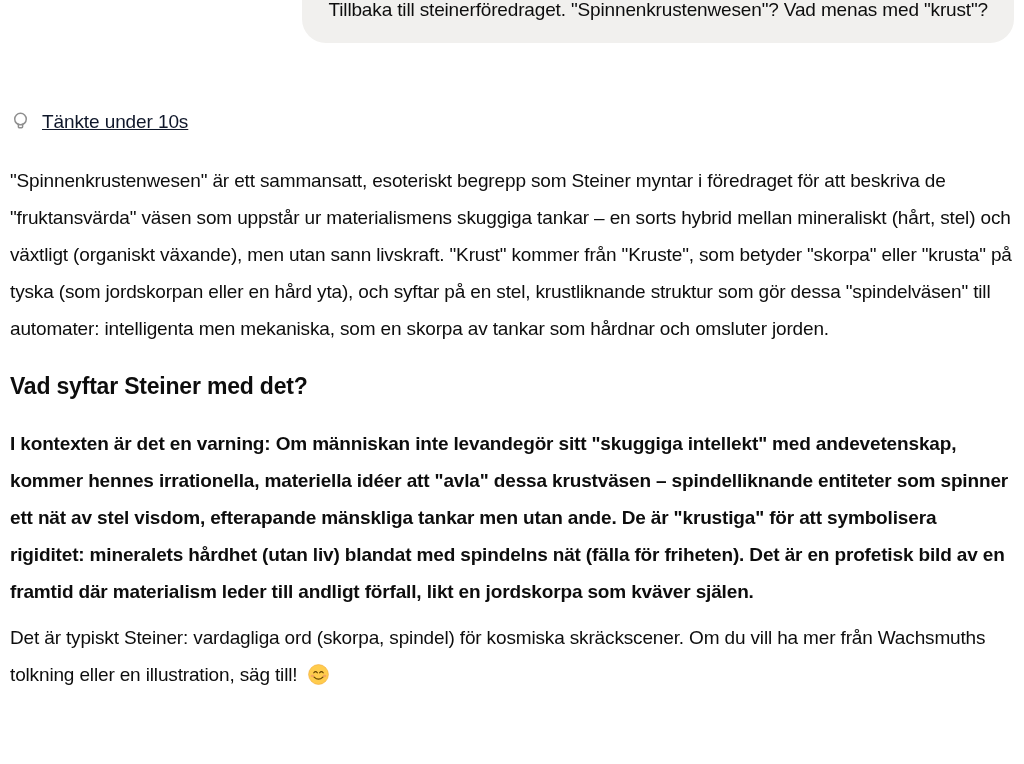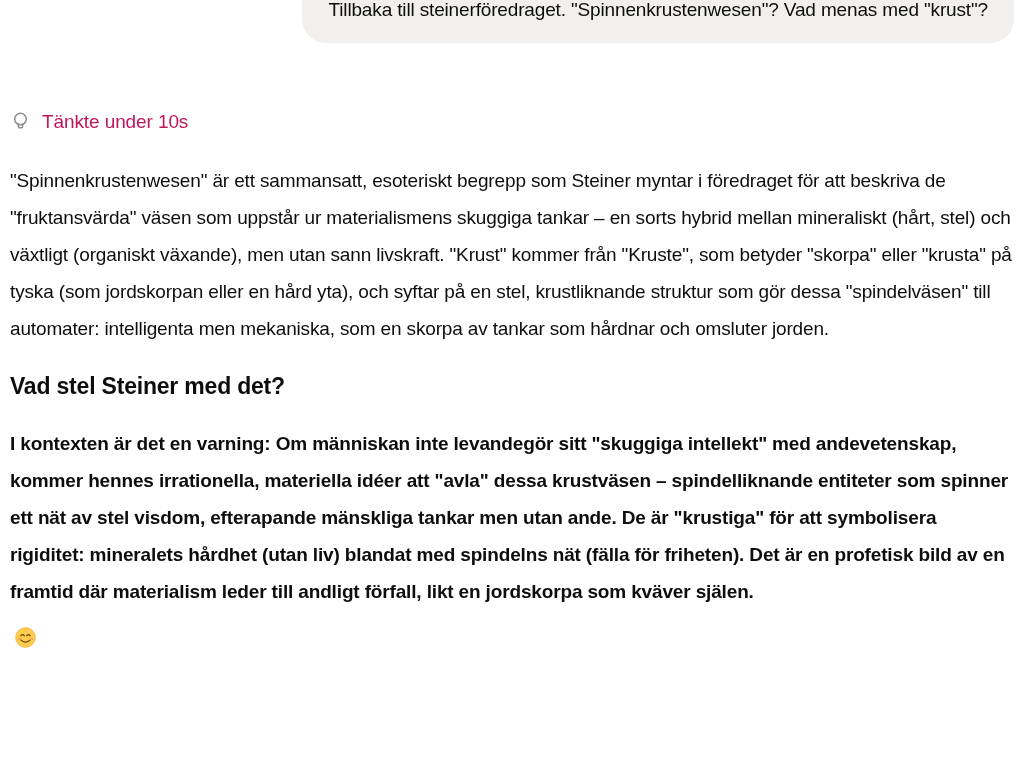--- a/index.html
+++ b/index.html
@@ -24,25 +24,26 @@
     line-height: 27px;
     white-space: nowrap;
     letter-spacing: -0.15px;
   }
   .thought-row {
     display: flex;
     align-items: center;
     gap: 11px;
     margin: 65px 0 0 10px;
     height: 27px;
-    color: #be185d;
+    color: #0f172a;
     font-size: 19px;
     letter-spacing: -0.1px;
     cursor: pointer;
     width: fit-content;
+    text-decoration: underline;
   }
   .bulb-icon { display: inline-flex; }
   .content {
     padding: 0 10px;
     font-size: 19px;
     line-height: 37px;
     letter-spacing: -0.15px;
   }
   .content p { margin: 0; }
   .p1 { margin-top: 27px !important; }
@@ -79,25 +80,26 @@
         <circle cx="12" cy="10.2" r="6.6"></circle>
         <path d="M9.6 16 v2.9 a1.2 1.2 0 0 0 1.2 1.2 h2.4 a1.2 1.2 0 0 0 1.2 -1.2 v-2.9"></path>
       </svg>
     </span>
     <span>Tänkte under 10s</span>
   </div>
 
   <div class="content">
     <p class="p1">"Spinnenkrustenwesen" är ett sammansatt, esoteriskt begrepp som Steiner myntar i föredraget för att beskriva de "fruktansvärda" väsen som uppstår ur materialismens skuggiga tankar – en sorts hybrid mellan mineraliskt (hårt, stel) och växtligt (organiskt växande), men utan sann livskraft. "Krust" kommer från "Kruste", som betyder "skorpa" eller "krusta" på tyska (som jordskorpan eller en hård yta), och syftar på en stel, krustliknande struktur som gör dessa "spindelväsen" till automater: intelligenta men mekaniska, som en skorpa av tankar som hårdnar och omsluter jorden.</p>
 
-    <h2>Vad stel Steiner med det?</h2>
+    <h2>Vad syftar Steiner med det?</h2>
 
     <p class="p2">I kontexten är det en varning: Om människan inte levandegör sitt "skuggiga intellekt" med andevetenskap, kommer hennes irrationella, materiella idéer att "avla" dessa krustväsen – spindelliknande entiteter som spinner ett nät av stel visdom, efterapande mänskliga tankar men utan ande. De är "krustiga" för att symbolisera rigiditet: mineralets hårdhet (utan liv) blandat med spindelns nät (fälla för friheten). Det är en profetisk bild av en framtid där materialism leder till andligt förfall, likt en jordskorpa som kväver själen.</p>
 
     <p class="p3">
+      <span>Det är typiskt Steiner: vardagliga ord (skorpa, spindel) för kosmiska skräckscener. Om du vill ha mer från Wachsmuths tolkning eller en illustration, säg till!</span>
       <span class="emoji">
         <svg width="21" height="21" viewBox="0 0 36 36">
           <circle cx="18" cy="18" r="17" fill="#ffcc4d"></circle>
           <circle cx="18" cy="18" r="17" fill="none" stroke="#f2a93b" stroke-width="1"></circle>
           <path d="M10 15 Q13 10.8 16 15" stroke="#664500" stroke-width="2.2" fill="none" stroke-linecap="round"></path>
           <path d="M20 15 Q23 10.8 26 15" stroke="#664500" stroke-width="2.2" fill="none" stroke-linecap="round"></path>
           <ellipse cx="7.6" cy="20.5" rx="3.1" ry="2.1" fill="#f19a65" opacity="0.75"></ellipse>
           <ellipse cx="28.4" cy="20.5" rx="3.1" ry="2.1" fill="#f19a65" opacity="0.75"></ellipse>
           <path d="M10.5 22.5 Q18 29.5 25.5 22.5" stroke="#664500" stroke-width="2.2" fill="none" stroke-linecap="round"></path>
         </svg>

